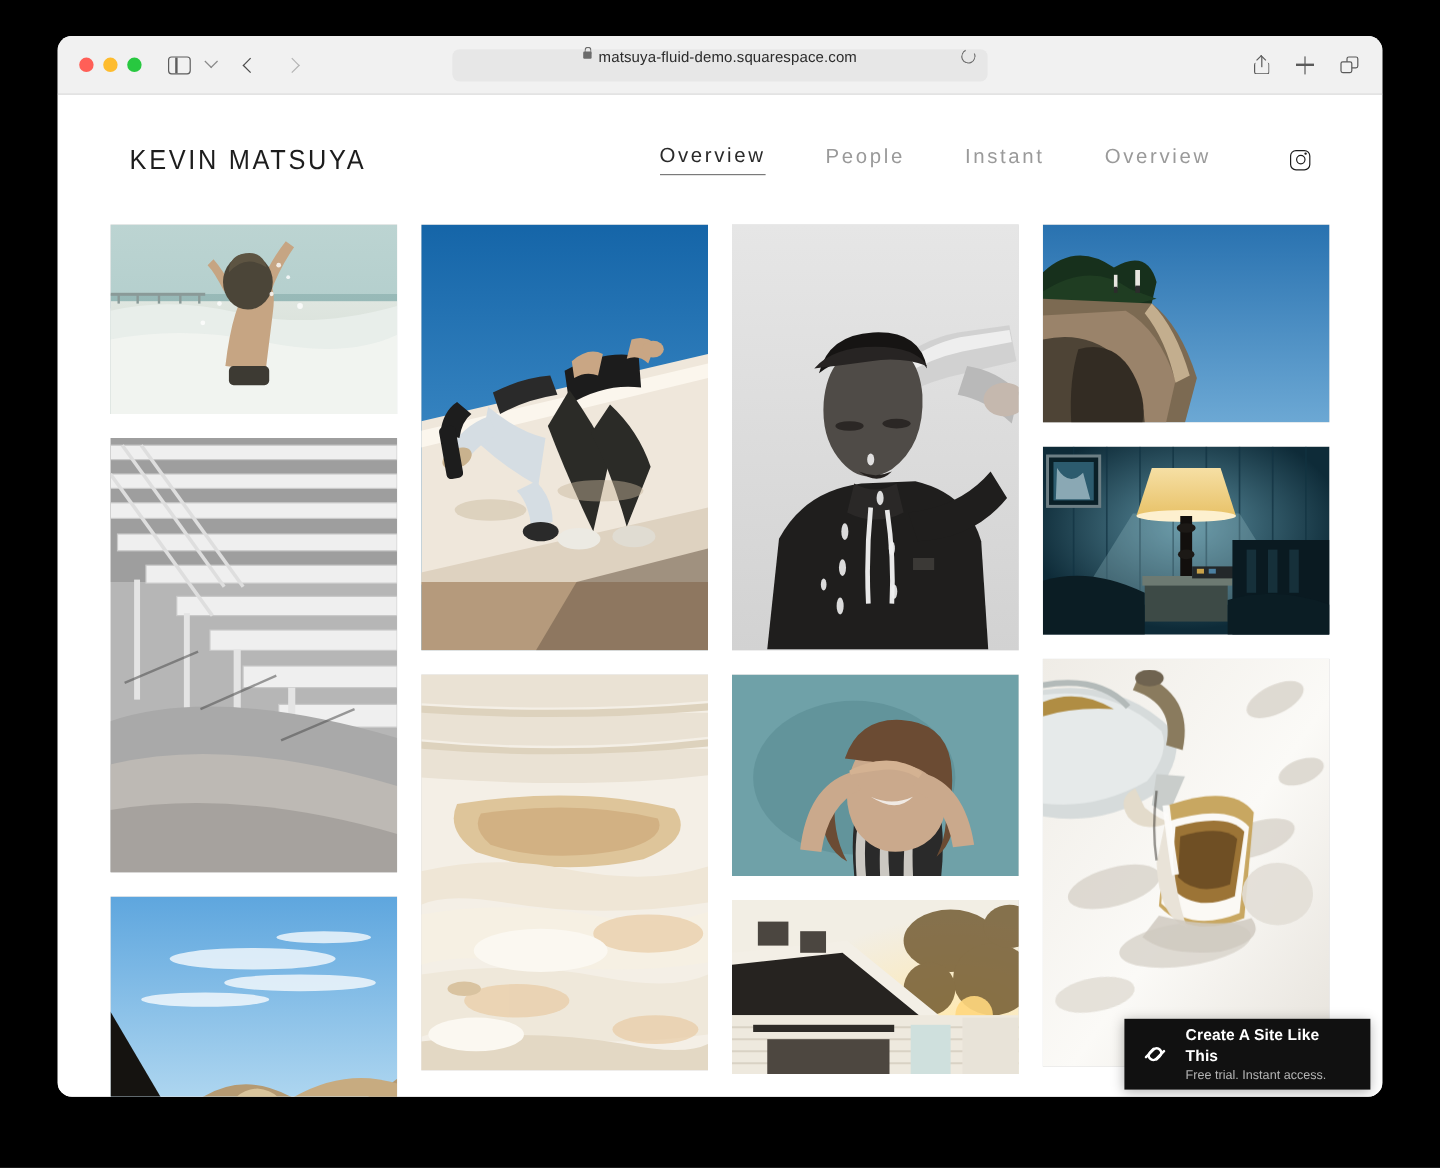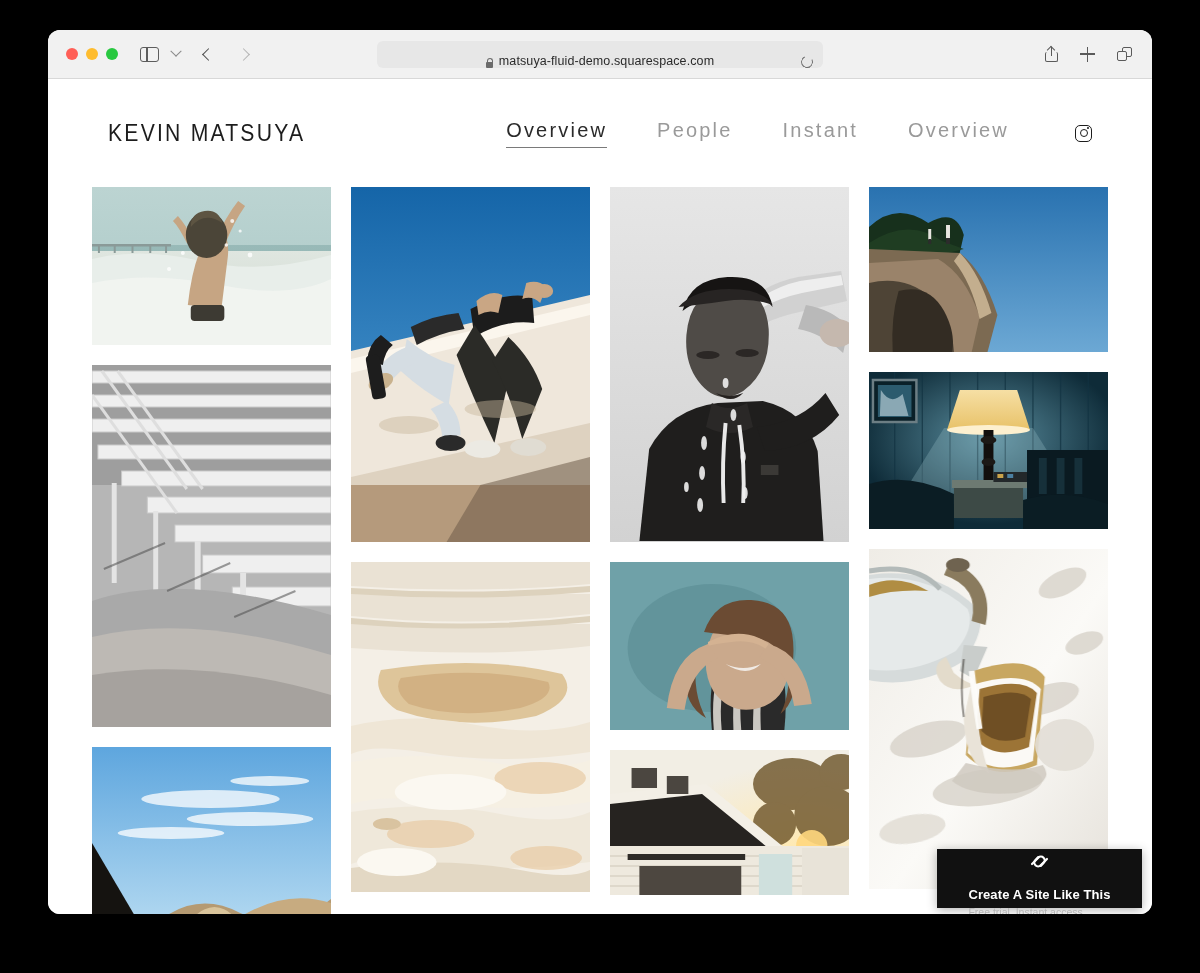--- a/index.html
+++ b/index.html
@@ -46,21 +46,21 @@
   }
   .navarrows { display: flex; align-items: center; margin-left: 24px; gap: 26px; }
   .arrow { width: 9px; height: 9px; }
   .arrow-l { border-left: 1.6px solid #4a4a4a; border-bottom: 1.6px solid #4a4a4a; transform: rotate(45deg); }
   .arrow-r { border-right: 1.6px solid #b4b4b4; border-top: 1.6px solid #b4b4b4; transform: rotate(45deg); }
 
   .urlbar {
     position: absolute; left: 50%; transform: translateX(-50%);
     width: 446px; height: 27px;
     background: #e7e7e7; border-radius: 6px;
-    display: flex; align-items: flex-end; justify-content: center;
+    display: flex; align-items: flex-start; justify-content: center;
     top: 11px;
   }
   .lock {
     width: 7px; height: 6px; background: #6b6b6b; border-radius: 1px;
     position: relative; margin-right: 6px; margin-top: 2px;
   }
   .lock::before {
     content:""; position: absolute; left: 1.4px; top: -4px;
     width: 4.2px; height: 4.5px;
     border: 1.3px solid #6b6b6b; border-bottom: none;
@@ -111,21 +111,21 @@
     display: flex; align-items: center;
     padding: 0 60px; height: 108px;
   }
   .brand {
     font-size: 23px; letter-spacing: 2.4px; color: #1d1d1d;
     font-weight: 400; font-family: "Liberation Sans", sans-serif;
     transform: scaleX(.92); transform-origin: left center;
   }
   .nav { margin-left: auto; display: flex; align-items: center; gap: 50px; }
   .nav-link {
-    font-size: 20px; letter-spacing: 2.2px; color: #9a9a9a;
+    font-size: 17px; letter-spacing: 2.2px; color: #9a9a9a;
     text-decoration: none; padding-bottom: 5px; white-space: nowrap;
   }
   .nav-link.active { color: #2a2a2a; border-bottom: 1px solid #7a7a7a; }
   .ig-icon {
     width: 17px; height: 17px; border: 1.6px solid #1d1d1d; border-radius: 5px;
     position: relative; margin-left: 16px;
   }
   .ig-icon::before {
     content: ""; position: absolute; left: 3.6px; top: 3.6px;
     width: 6px; height: 6px; border: 1.5px solid #1d1d1d; border-radius: 50%;
@@ -147,21 +147,20 @@
   .tile { width: 100%; position: relative; overflow: hidden; background: #ddd; }
   .tile svg { display: block; width: 100%; height: 100%; }
 
   
   .ss-banner {
     position: absolute; right: 10px; bottom: 6px;
     width: 205px; height: 59px;
     background: #111; display: flex; align-items: center;
     padding: 0 13px; gap: 13px;
     box-shadow: 0 2px 10px rgba(0,0,0,.3);
-    flex-direction: column;
   }
   .ss-logo { width: 25px; height: 25px; flex: 0 0 25px; }
   .ss-title { color: #fff; font-size: 13px; font-weight: bold; letter-spacing: .1px; line-height: 1.3; }
   .ss-sub { color: #b4b4b4; font-size: 10.5px; margin-top: 2px; }
 </style>
 </head>
 <body>
 
 <div id="root">
   <div class="window">

